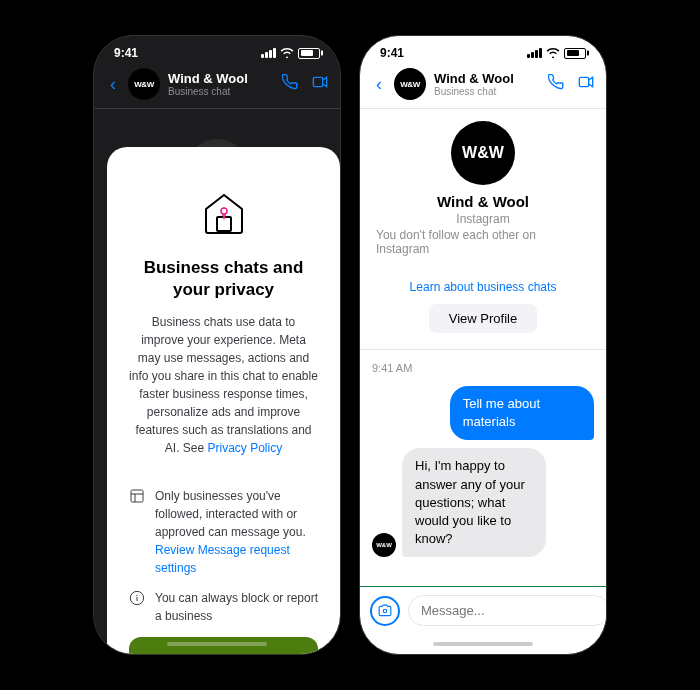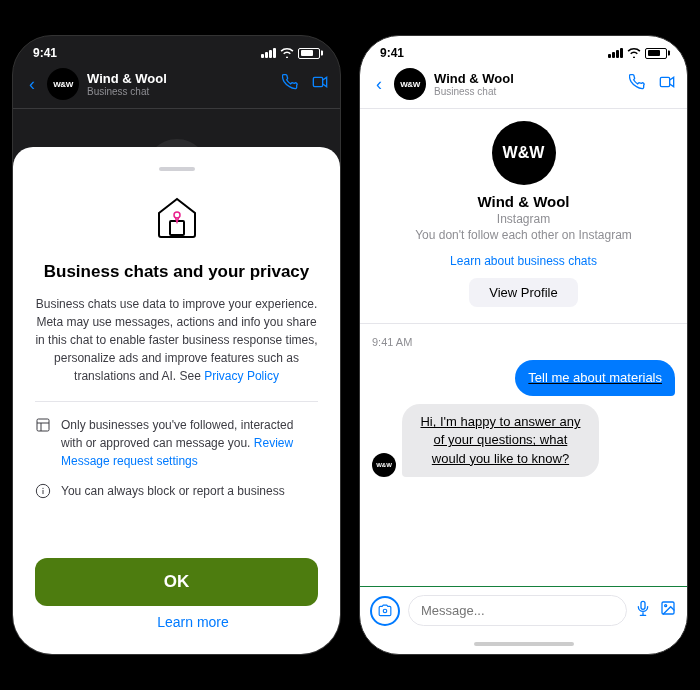--- a/index.html
+++ b/index.html
@@ -9,21 +9,21 @@
       height: 690px;
       display: flex;
       align-items: center;
       justify-content: center;
       gap: 18px;
       font-family: -apple-system, BlinkMacSystemFont, 'Segoe UI', sans-serif;
     }
 
     
     .phone {
-      width: 329px;
+      width: 248px;
       height: 620px;
       background: #fff;
       border-radius: 40px;
       overflow: hidden;
       position: relative;
       border: 1px solid #333;
       display: flex;
       flex-direction: column;
     }
     .phone.dark {
@@ -177,21 +177,21 @@
     .dark-avatar-large span {
       color: #fff;
       font-size: 16px;
       font-weight: 700;
     }
 
     
     .modal-overlay {
       position: absolute;
       bottom: 0;
-      left: 0;
+      left: 13px;
       right: 0;
       height: 82%;
       background: #fff;
       border-radius: 20px 20px 0 0;
       padding: 20px 22px 24px;
       display: flex;
       flex-direction: column;
       align-items: center;
     }
 
@@ -325,21 +325,21 @@
 
     .profile-stats {
       font-size: 12px;
       color: #8e8e93;
       margin-bottom: 2px;
     }
 
     .profile-follow-status {
       font-size: 12px;
       color: #8e8e93;
-      margin-bottom: 12px;
+      margin-bottom: 24px;
     }
 
     .profile-learn-link {
       font-size: 12px;
       color: #007aff;
       text-decoration: none;
       margin-bottom: 10px;
       cursor: pointer;
     }
 
@@ -368,28 +368,26 @@
       text-align: left;
       font-size: 11px;
       color: #8e8e93;
       margin-bottom: 4px;
     }
 
     .message-row {
       display: flex;
       align-items: flex-end;
       gap: 6px;
-      text-decoration: underline;
     }
     .message-row.sent {
       justify-content: flex-end;
     }
     .message-row.received {
       justify-content: flex-start;
-      text-align: center;
     }
 
     .message-bubble {
       max-width: 65%;
       padding: 9px 13px;
       border-radius: 18px;
       font-size: 13px;
       line-height: 1.4;
     }
     .message-row.sent .message-bubble {

